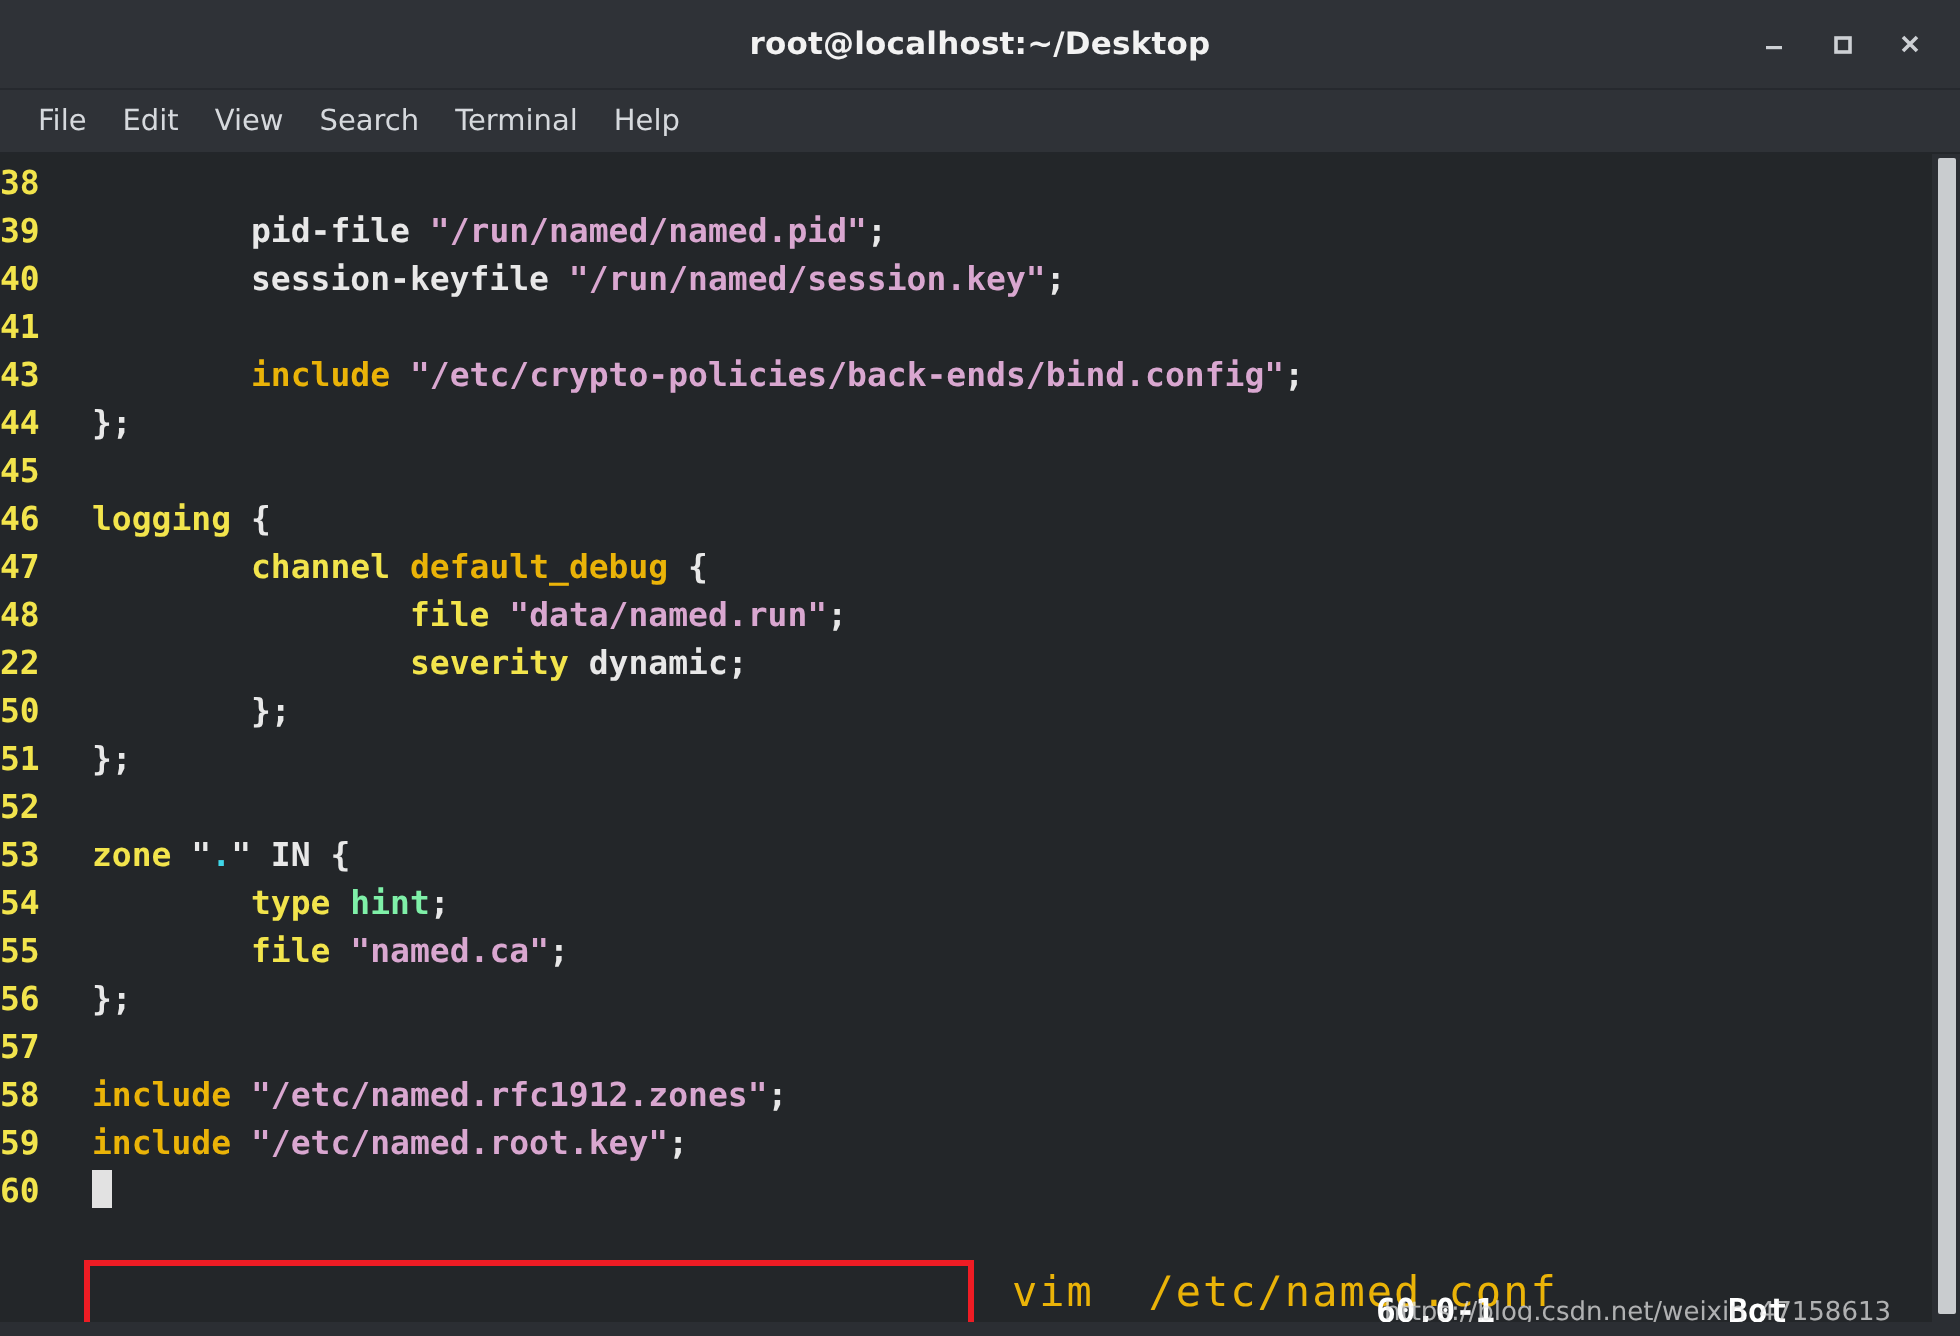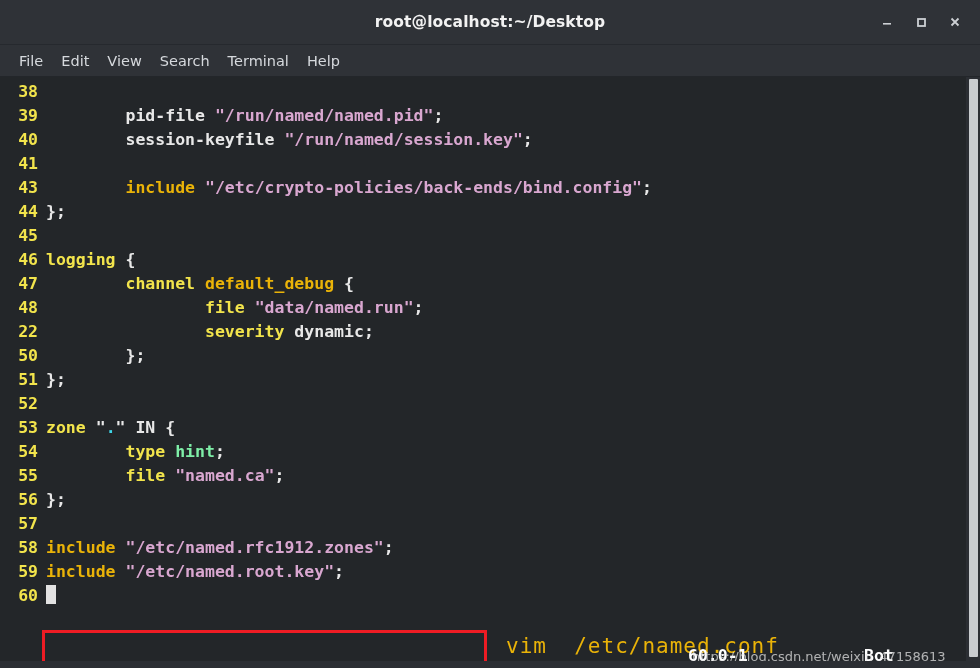--- a/index.html
+++ b/index.html
@@ -80,21 +80,21 @@
     display:flex;
     align-items:center;
     font-size:16.5px;
     font-weight:bold;
     line-height:24px;
     white-space:pre;
   }
   .lineno {
     width:46px;
     flex:0 0 46px;
-    text-align:right;
+    text-align:left;
     padding-right:8px;
     color:#f2e44c;
   }
   .code { flex:1 1 auto; white-space:pre; }
 
   
   .c-plain   { color:#e8e8e8; }
   .c-kw      { color:#f2e44c; }      
   .c-str     { color:#d9a7d0; }      
   .c-ident   { color:#eab308; }      

